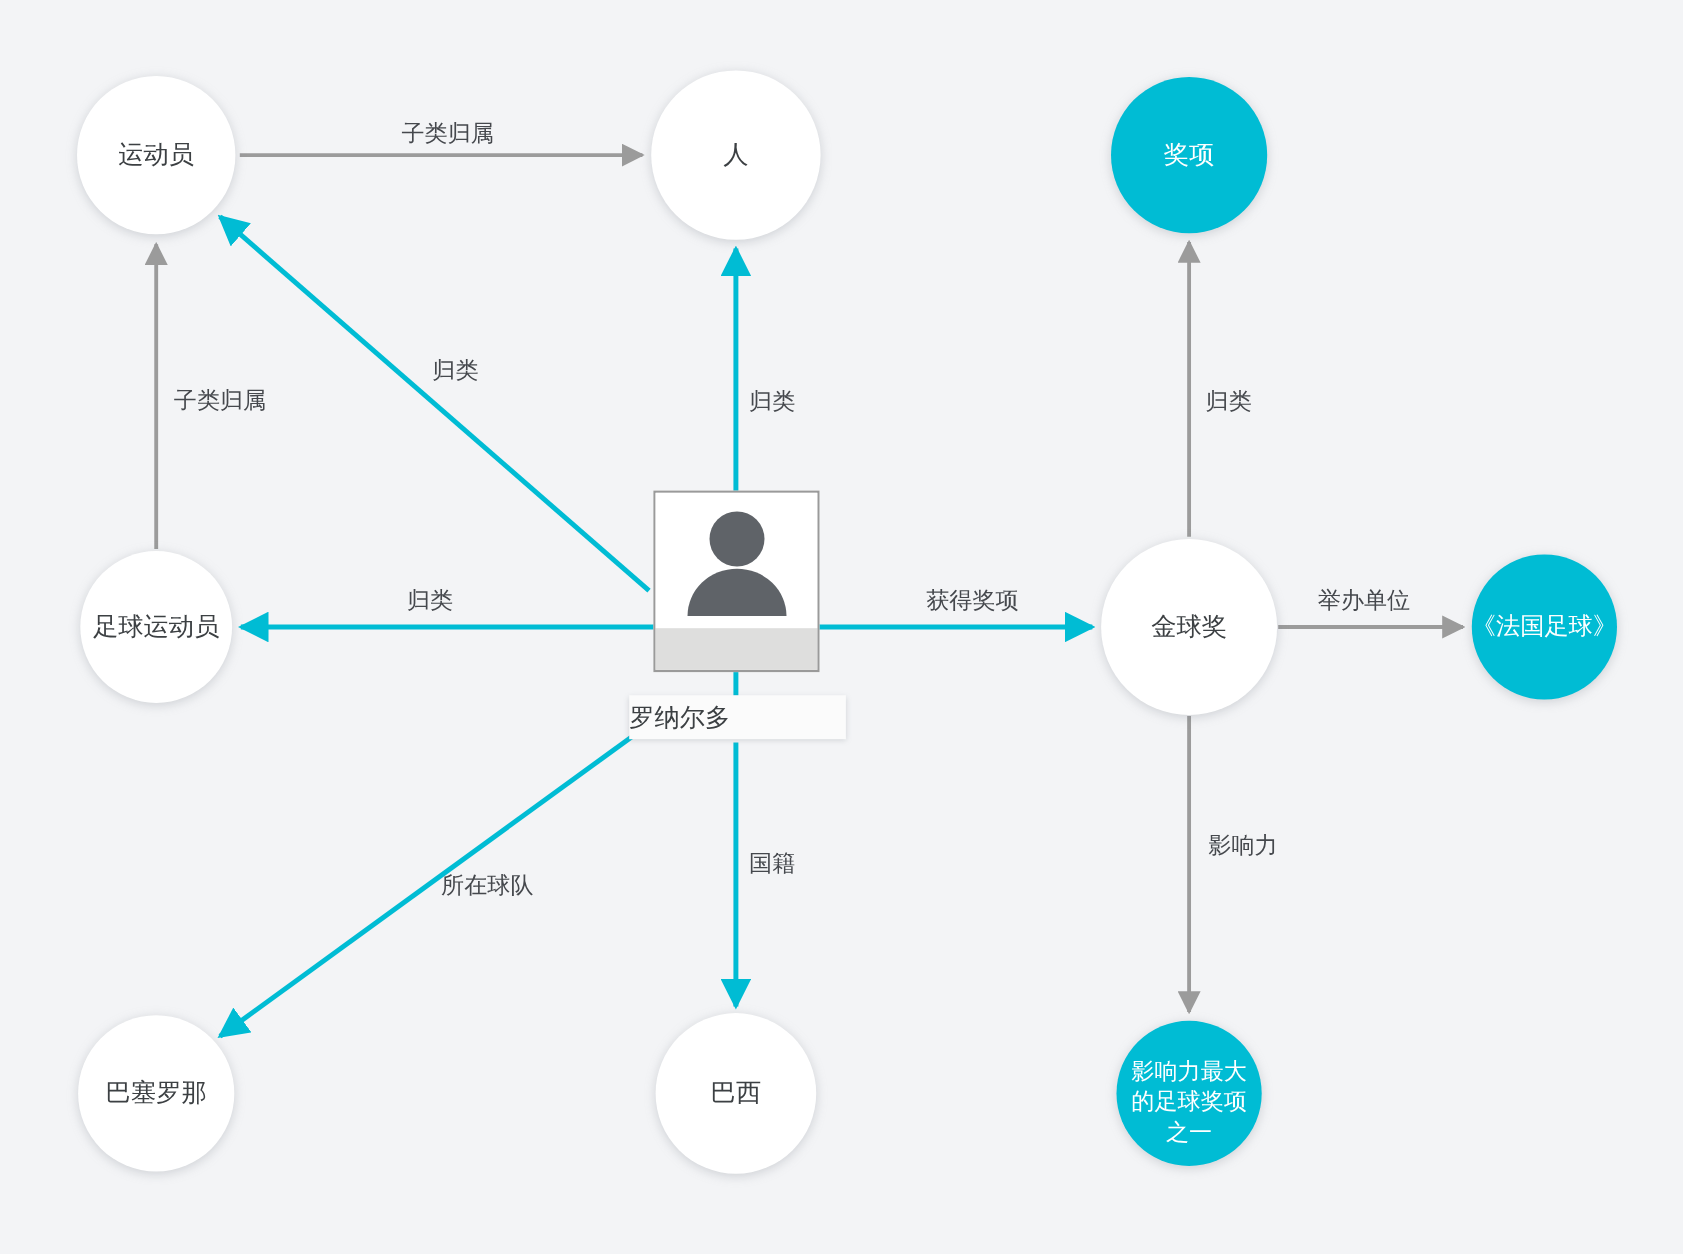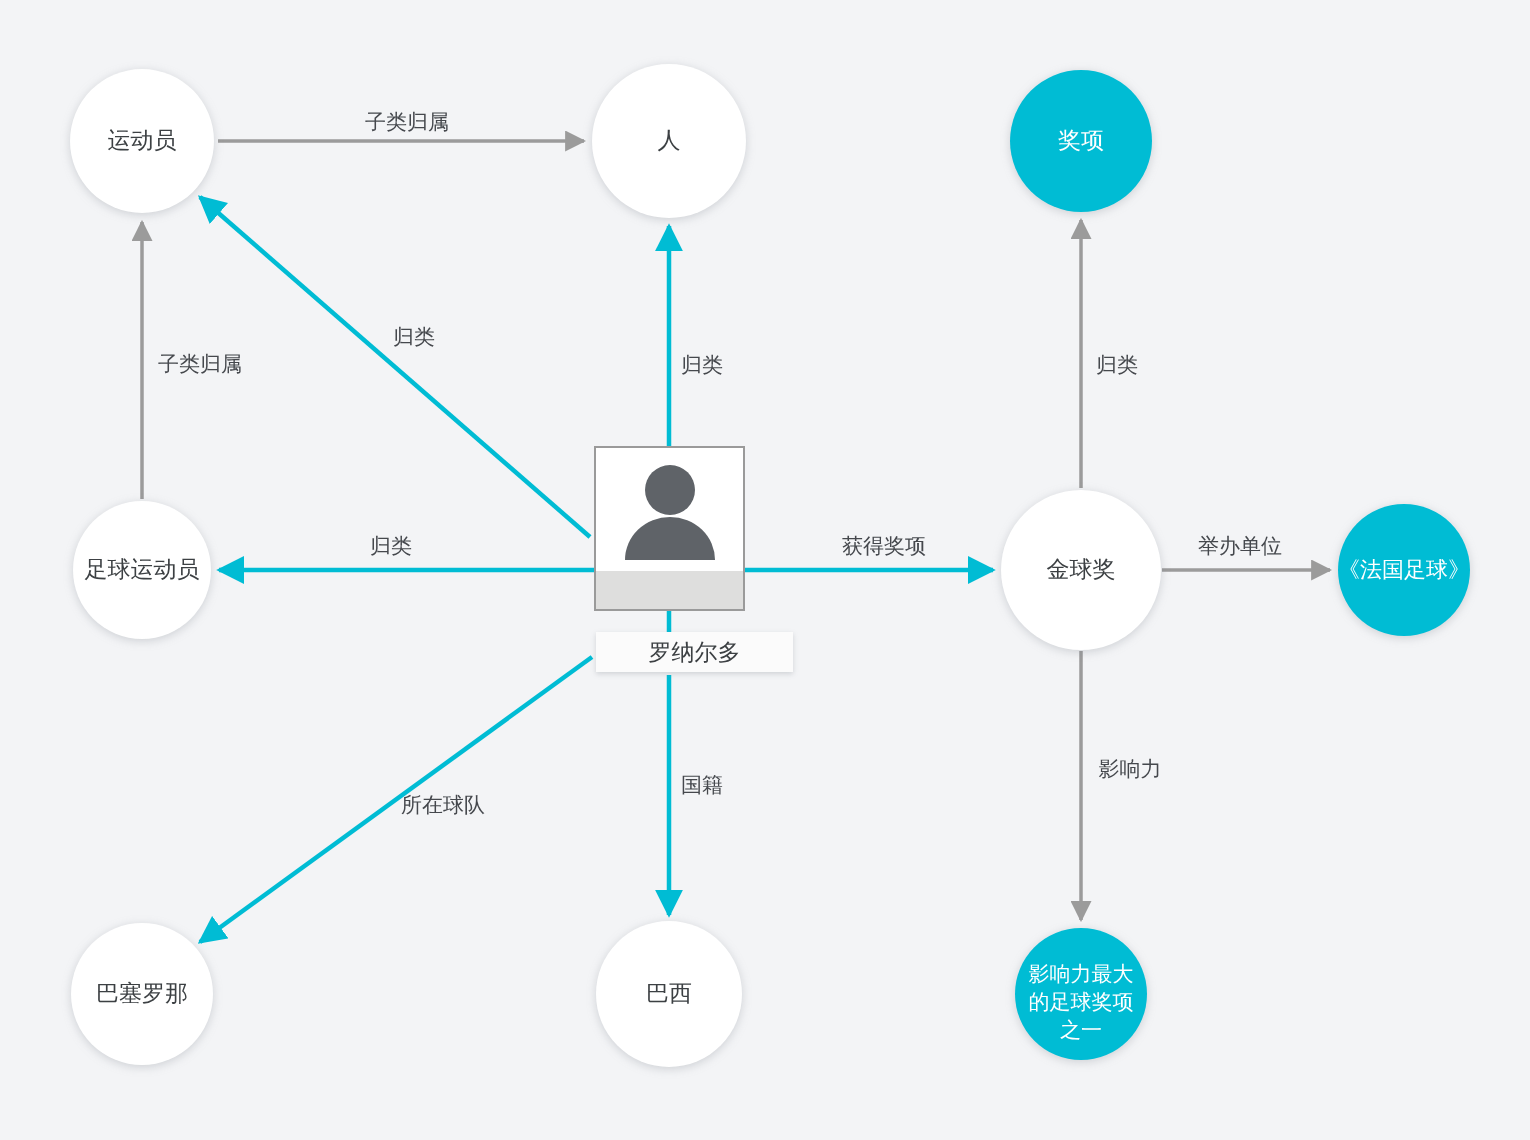--- a/index.html
+++ b/index.html
@@ -71,26 +71,24 @@
   .name-box {
     position: absolute;
     left: 572px;
     top: 632px;
     width: 197px;
     height: 40px;
     background: #fbfbfb;
     box-shadow: 0 2px 5px rgba(120,125,135,0.28);
     display: flex;
     align-items: center;
-    justify-content: center;
     font-size: 23px;
     color: #3c4043;
     z-index: 6;
     font-family: "Liberation Sans", "DejaVu Sans", sans-serif;
-    margin-left: 24px;
   }
 </style>
 </head>
 <body>
 
 <div id="canvas">
 
   <svg id="graph" viewBox="0 0 1530 1140">
     <defs>
       <marker id="arrow-gray" viewBox="0 0 10 10" refX="9" refY="5" markerWidth="6" markerHeight="6" orient="auto-start-reverse">

